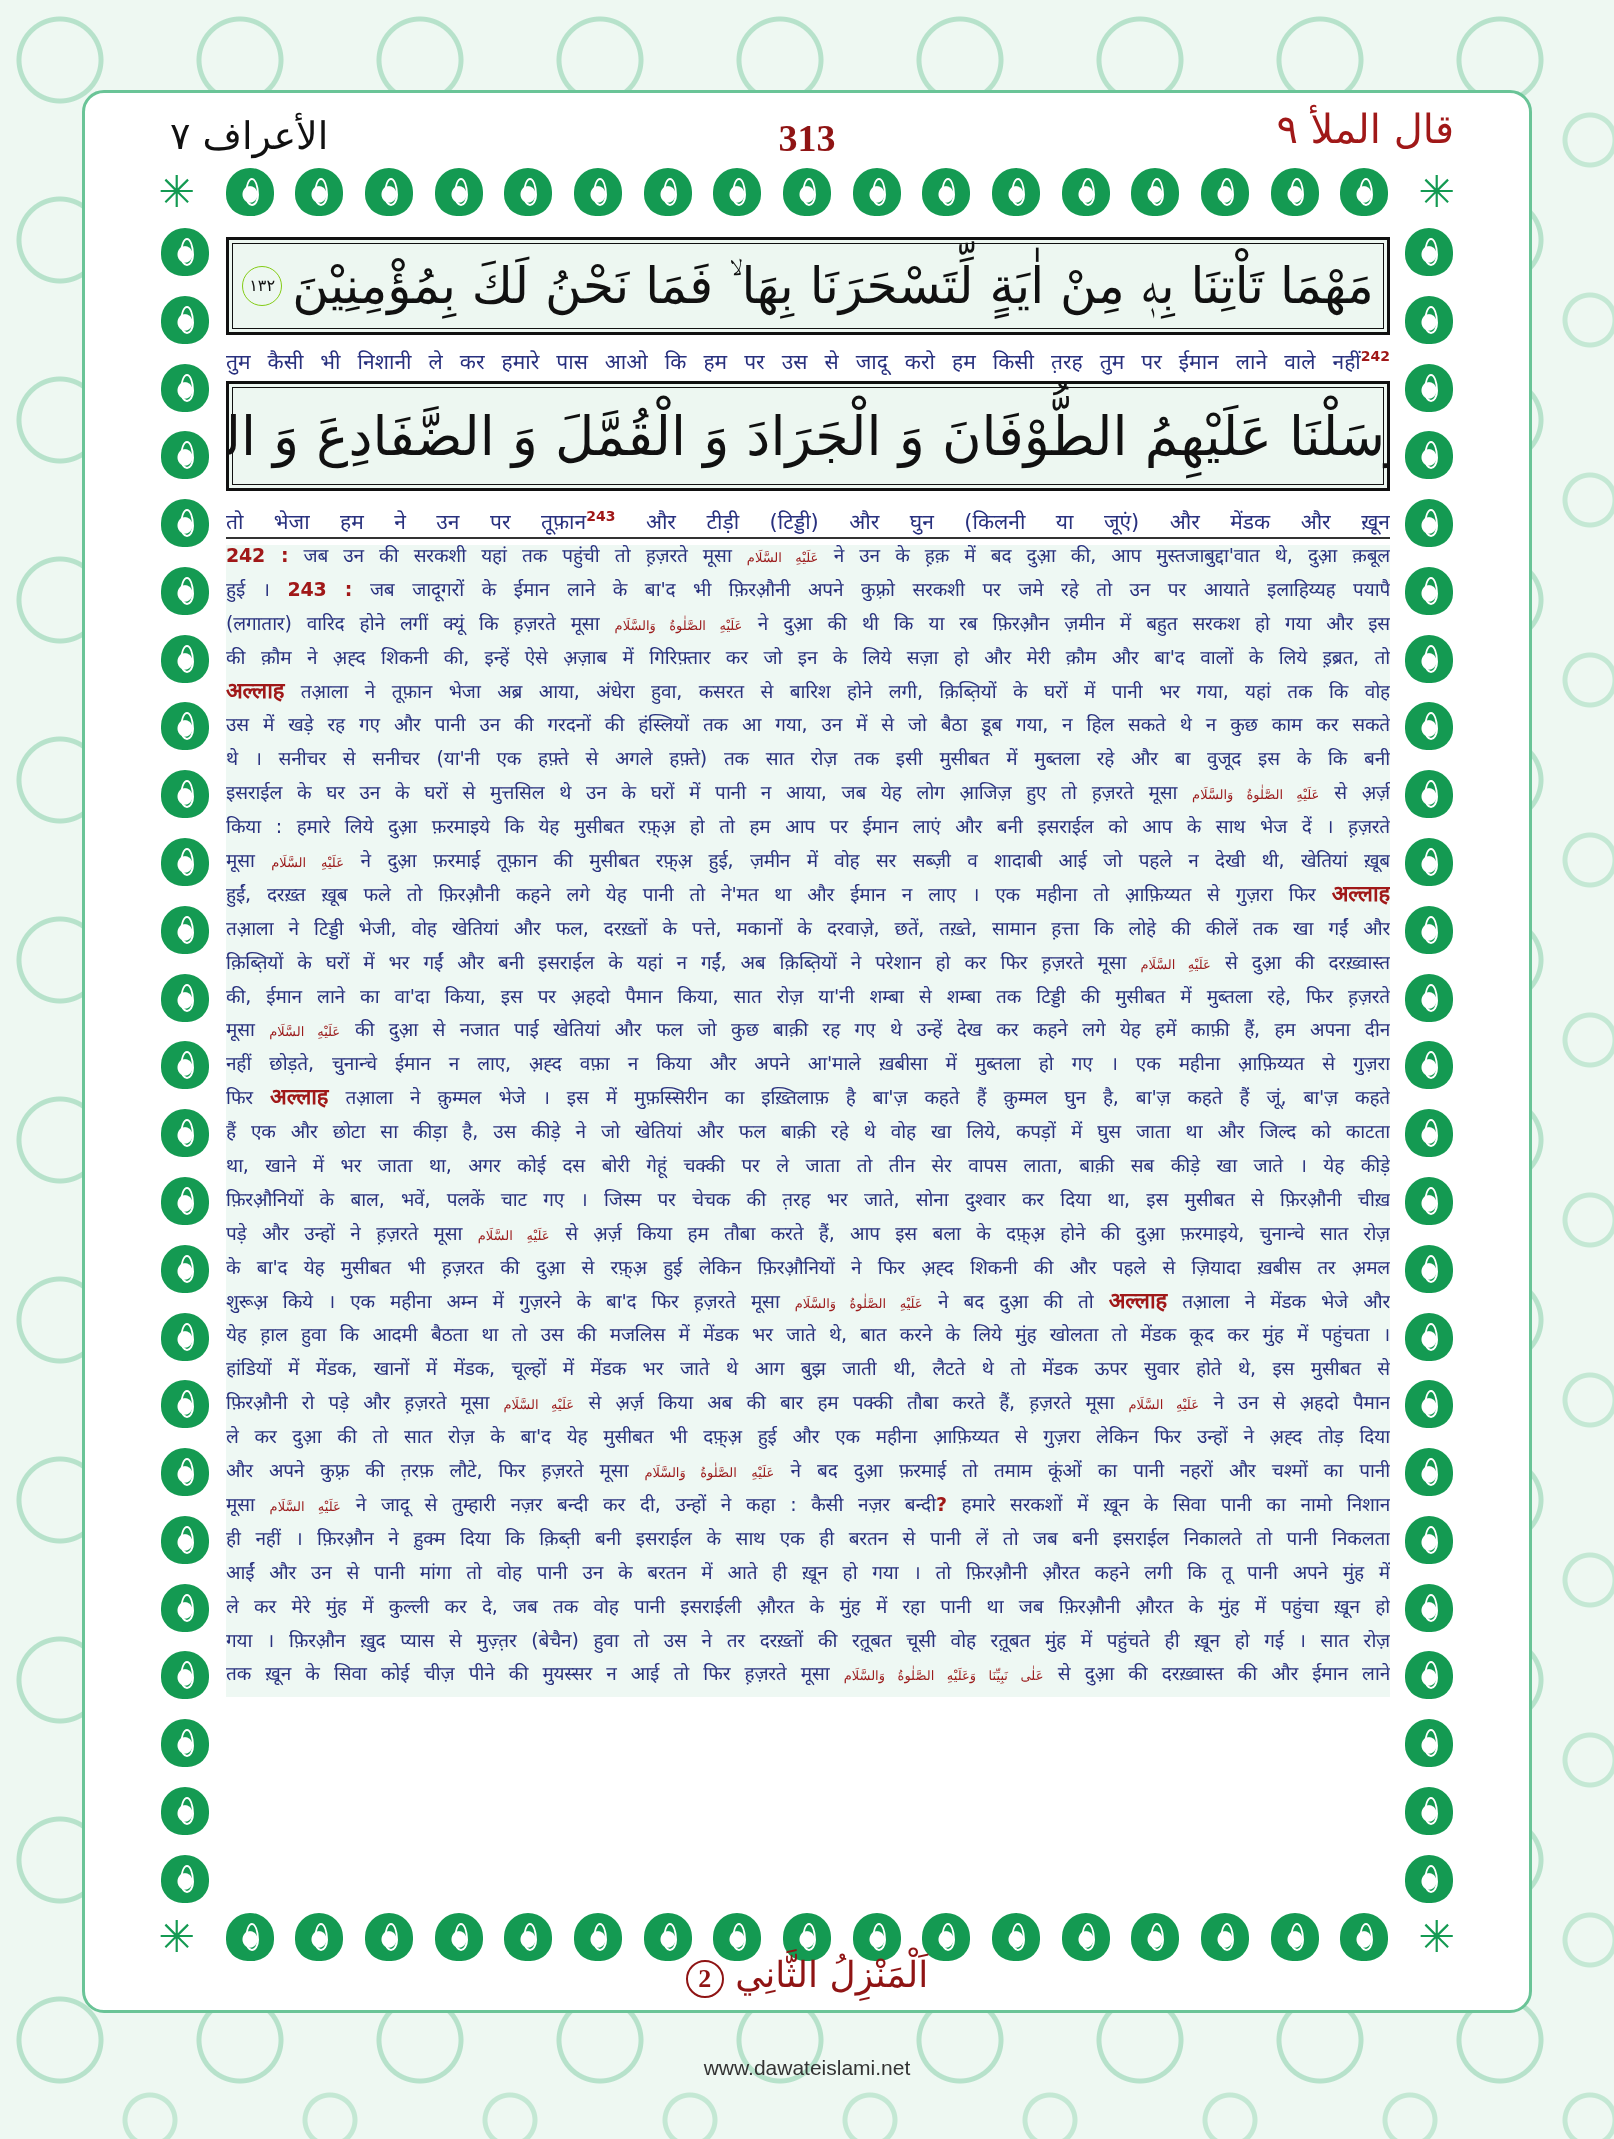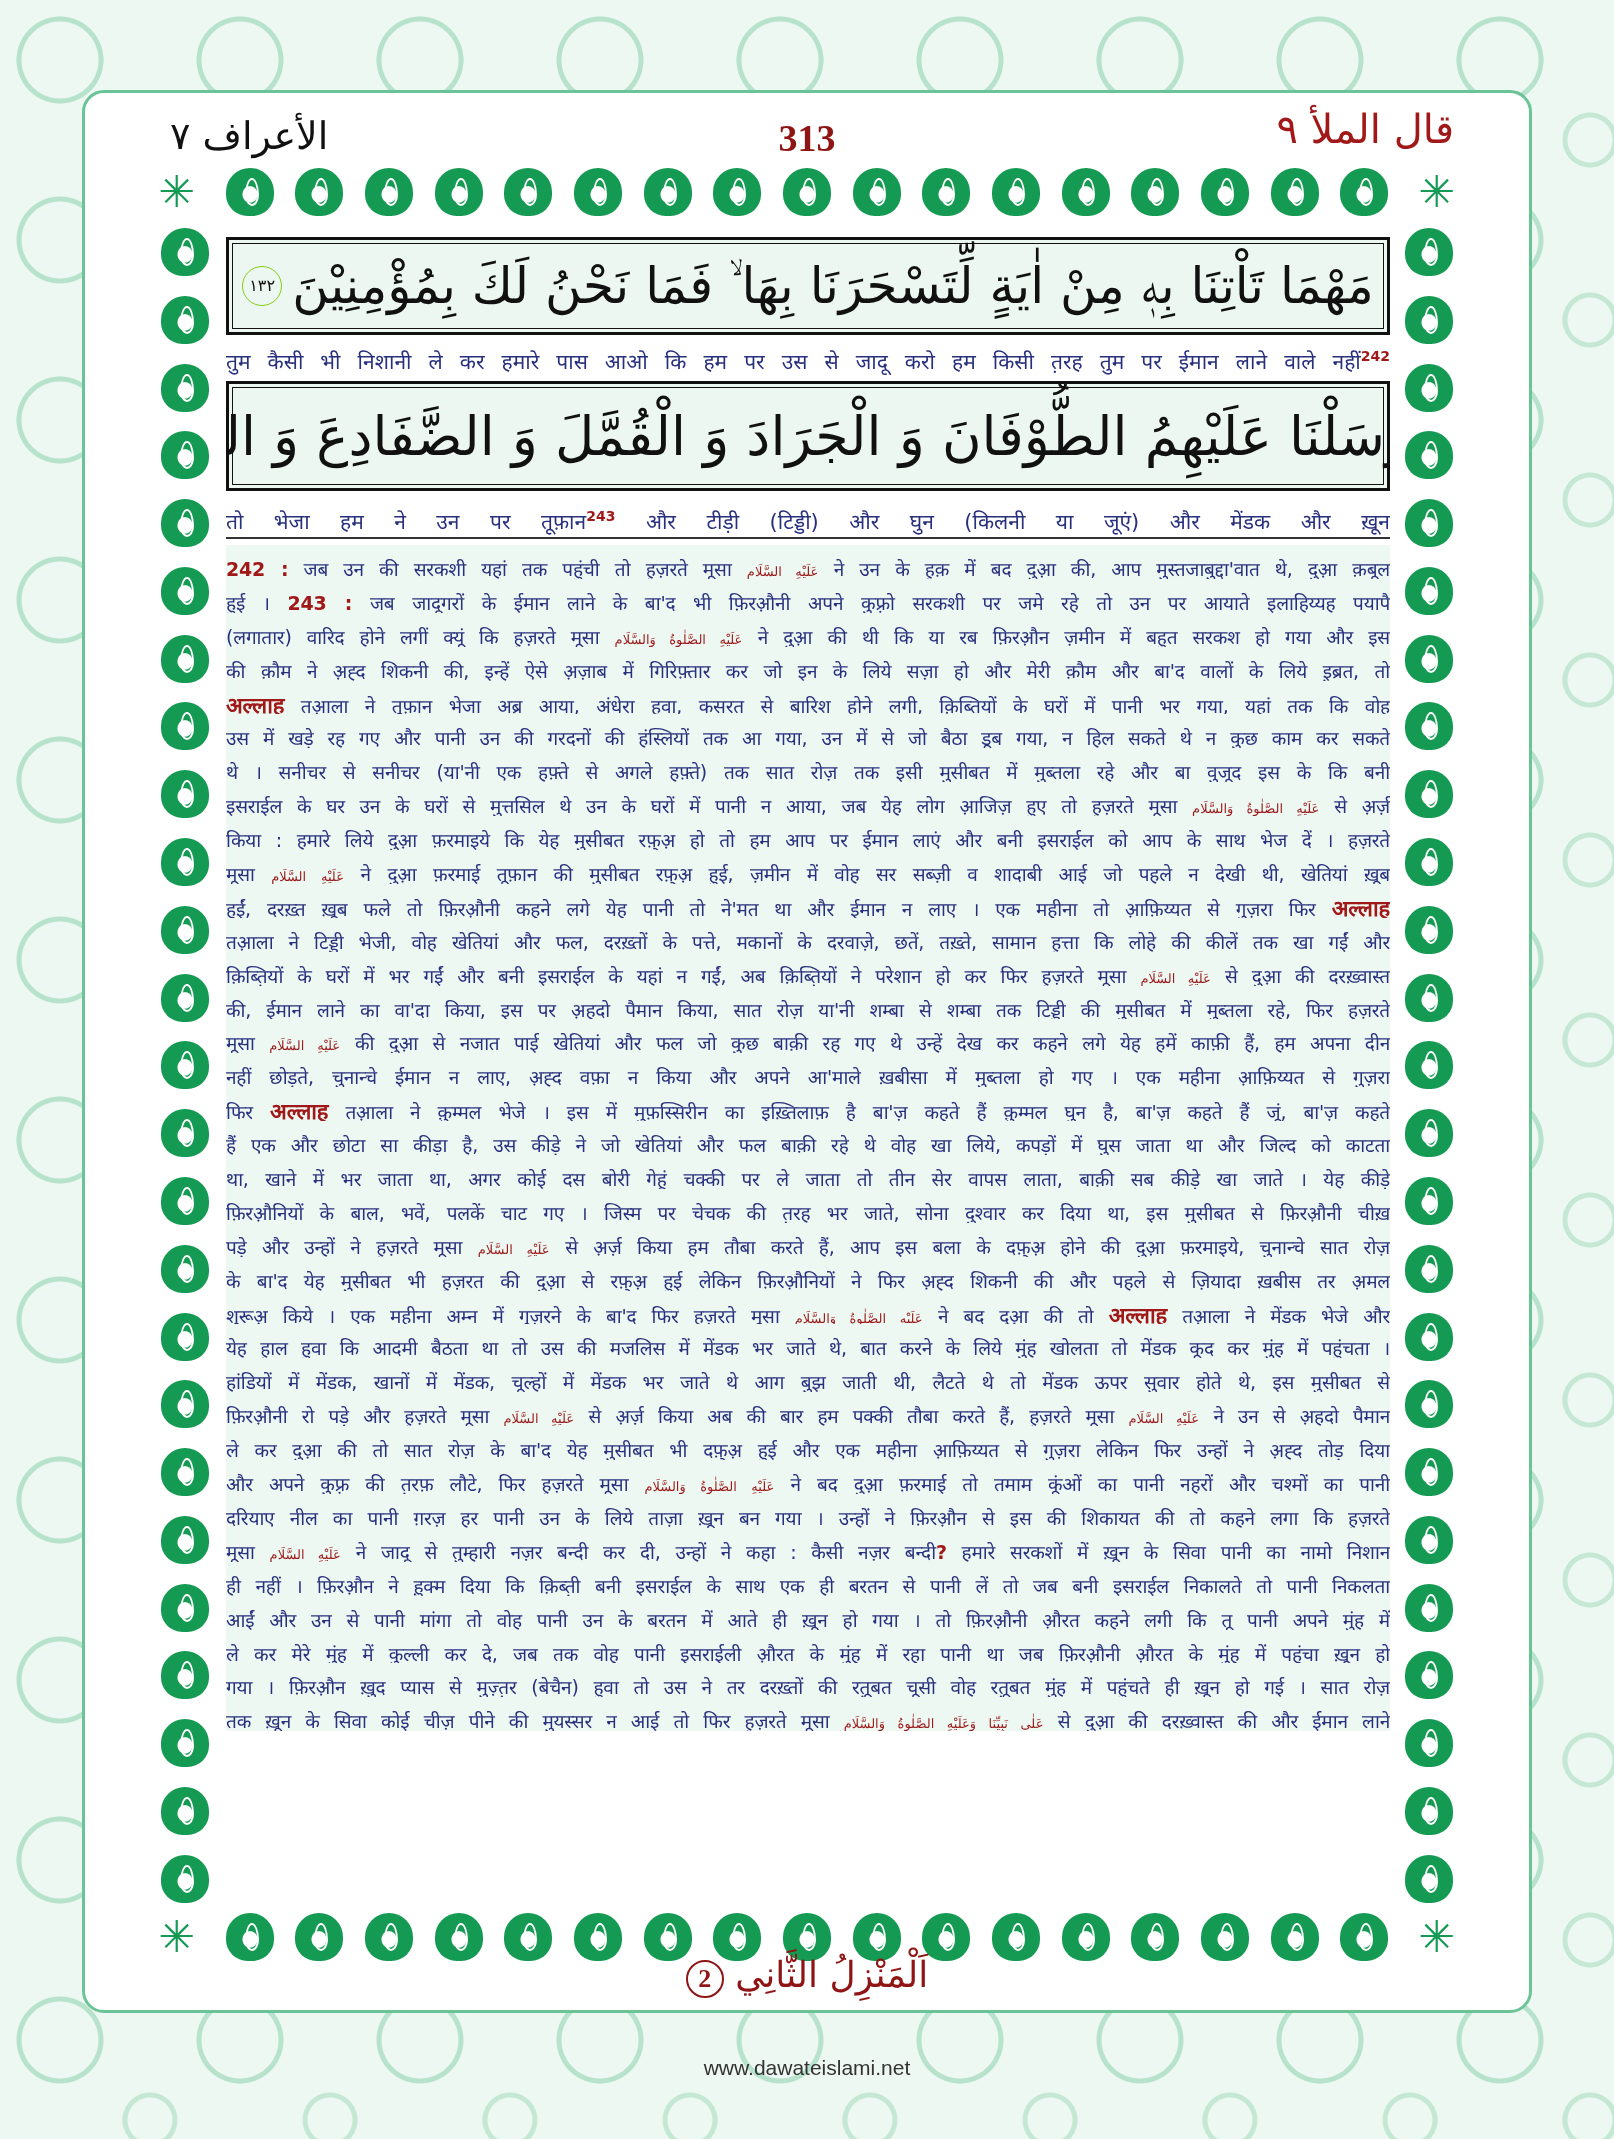--- a/index.html
+++ b/index.html
@@ -25,21 +25,21 @@
   .content{position:absolute;left:226px;top:237px;width:1164px;}
   .ayah-box{border:3px solid #111;background:#edf7f1;box-shadow:inset 0 0 0 3px #edf7f1, inset 0 0 0 4px #111;
     height:92px;display:flex;align-items:center;justify-content:center;direction:rtl;
     font-family:"DejaVu Serif",serif;font-size:50px;color:#111;white-space:nowrap;overflow:hidden;}
   .ayah-num{display:inline-block;width:38px;height:38px;border:1px solid #84cc16;border-radius:50%;font-size:16px;line-height:38px;text-align:center;margin-right:10px;}
   .trans{font-family:"DejaVu Sans",sans-serif;color:#28307e;font-size:21px;line-height:34px;height:36px;
     text-align:justify;text-align-last:justify;white-space:nowrap;overflow:hidden;}
   .sup{color:#a01818;font-weight:bold;font-size:14px;vertical-align:super;}
   .rule{height:2px;background:#333;margin:2px 0 6px 0;}
   .notes{background:#eef8f3;}
-  .line{font-family:"DejaVu Sans",sans-serif;color:#28307e;font-size:19px;height:33.9px;line-height:49px;
+  .line{font-family:"DejaVu Sans",sans-serif;color:#28307e;font-size:19px;height:33.9px;line-height:20px;
     white-space:nowrap;overflow:hidden;text-align:justify;text-align-last:justify;letter-spacing:-0.2px;}
   .fn{color:#a01818;font-weight:bold;}
   .honor{color:#9b1b1b;font-family:"DejaVu Serif",serif;font-size:13px;}
   .allah{color:#a01818;font-weight:bold;font-size:22px;}
   .footer-title{position:absolute;left:0;right:0;top:1954px;text-align:center;font-family:"DejaVu Serif",serif;font-size:36px;color:#8f1414;direction:rtl;}
   .manzil-num{display:inline-block;border:2px solid #8f1414;border-radius:50%;width:34px;height:34px;line-height:34px;font-size:26px;font-weight:bold;font-family:"Liberation Serif",serif;}
   .website{position:absolute;left:0;right:0;top:2056px;text-align:center;font-family:"Liberation Sans",sans-serif;font-size:21px;color:#333;}
 </style>
 </head>
 <body>
@@ -185,21 +185,20 @@
       <div class="line"><span>था, खाने में भर जाता था, अगर कोई दस बोरी गेहूं चक्की पर ले जाता तो तीन सेर वापस लाता, बाक़ी सब कीड़े खा जाते । येह कीड़े</span></div>
       <div class="line"><span>फ़िरऔ़नियों के बाल, भवें, पलकें चाट गए । जिस्म पर चेचक की त़रह भर जाते, सोना दुश्वार कर दिया था, इस मुसीबत से फ़िरऔ़नी चीख़</span></div>
       <div class="line"><span>पड़े और उन्हों ने ह़ज़रते मूसा </span><span class="honor">عَلَيْهِ السَّلَام</span><span> से अ़र्ज़ किया हम तौबा करते हैं, आप इस बला के दफ़्अ़ होने की दुआ़ फ़रमाइये, चुनान्चे सात रोज़</span></div>
       <div class="line"><span>के बा'द येह मुसीबत भी ह़ज़रत की दुआ़ से रफ़्अ़ हुई लेकिन फ़िरऔ़नियों ने फिर अ़ह्द शिकनी की और पहले से ज़ियादा ख़बीस तर अ़मल</span></div>
       <div class="line"><span>शुरूअ़ किये । एक महीना अम्न में गुज़रने के बा'द फिर ह़ज़रते मूसा </span><span class="honor">عَلَيْهِ الصَّلٰوةُ وَالسَّلَام</span><span> ने बद दुआ़ की तो </span><span class="allah">अल्लाह</span><span> तआ़ला ने मेंडक भेजे और</span></div>
       <div class="line"><span>येह ह़ाल हुवा कि आदमी बैठता था तो उस की मजलिस में मेंडक भर जाते थे, बात करने के लिये मुंह खोलता तो मेंडक कूद कर मुंह में पहुंचता ।</span></div>
       <div class="line"><span>हांडियों में मेंडक, खानों में मेंडक, चूल्हों में मेंडक भर जाते थे आग बुझ जाती थी, लैटते थे तो मेंडक ऊपर सुवार होते थे, इस मुसीबत से</span></div>
       <div class="line"><span>फ़िरऔ़नी रो पड़े और ह़ज़रते मूसा </span><span class="honor">عَلَيْهِ السَّلَام</span><span> से अ़र्ज़ किया अब की बार हम पक्की तौबा करते हैं, ह़ज़रते मूसा </span><span class="honor">عَلَيْهِ السَّلَام</span><span> ने उन से अ़हदो पैमान</span></div>
       <div class="line"><span>ले कर दुआ़ की तो सात रोज़ के बा'द येह मुसीबत भी दफ़्अ़ हुई और एक महीना आ़फ़िय्यत से गुज़रा लेकिन फिर उन्हों ने अ़ह्द तोड़ दिया</span></div>
       <div class="line"><span>और अपने कुफ़्र की त़रफ़ लौटे, फिर ह़ज़रते मूसा </span><span class="honor">عَلَيْهِ الصَّلٰوةُ وَالسَّلَام</span><span> ने बद दुआ़ फ़रमाई तो तमाम कूंओं का पानी नहरों और चश्मों का पानी</span></div>
-      <div class="line"><span>दरियाए नील का पानी ग़रज़ हर पानी उन के लिये ताज़ा ख़ून बन गया । उन्हों ने फ़िरऔ़न से इस की शिकायत की तो कहने लगा कि ह़ज़रते</span></div>
       <div class="line"><span>मूसा </span><span class="honor">عَلَيْهِ السَّلَام</span><span> ने जादू से तुम्हारी नज़र बन्दी कर दी, उन्हों ने कहा : कैसी नज़र बन्दी</span><span class="fn">?</span><span> हमारे सरकशों में ख़ून के सिवा पानी का नामो निशान</span></div>
       <div class="line"><span>ही नहीं । फ़िरऔ़न ने ह़ुक्म दिया कि क़िब्त़ी बनी इसराईल के साथ एक ही बरतन से पानी लें तो जब बनी इसराईल निकालते तो पानी निकलता</span></div>
       <div class="line"><span>आईं और उन से पानी मांगा तो वोह पानी उन के बरतन में आते ही ख़ून हो गया । तो फ़िरऔ़नी औ़रत कहने लगी कि तू पानी अपने मुंह में</span></div>
       <div class="line"><span>ले कर मेरे मुंह में कुल्ली कर दे, जब तक वोह पानी इसराईली औ़रत के मुंह में रहा पानी था जब फ़िरऔ़नी औ़रत के मुंह में पहुंचा ख़ून हो</span></div>
       <div class="line"><span>गया । फ़िरऔ़न ख़ुद प्यास से मुज़्त़र (बेचैन) हुवा तो उस ने तर दरख़्तों की रत़ूबत चूसी वोह रत़ूबत मुंह में पहुंचते ही ख़ून हो गई । सात रोज़</span></div>
       <div class="line"><span>तक ख़ून के सिवा कोई चीज़ पीने की मुयस्सर न आई तो फिर ह़ज़रते मूसा </span><span class="honor">عَلٰى نَبِيِّنَا وَعَلَيْهِ الصَّلٰوةُ وَالسَّلَام</span><span> से दुआ़ की दरख़्वास्त की और ईमान लाने</span></div>
     </div>
 </div>
 
 <div class="footer-title">

